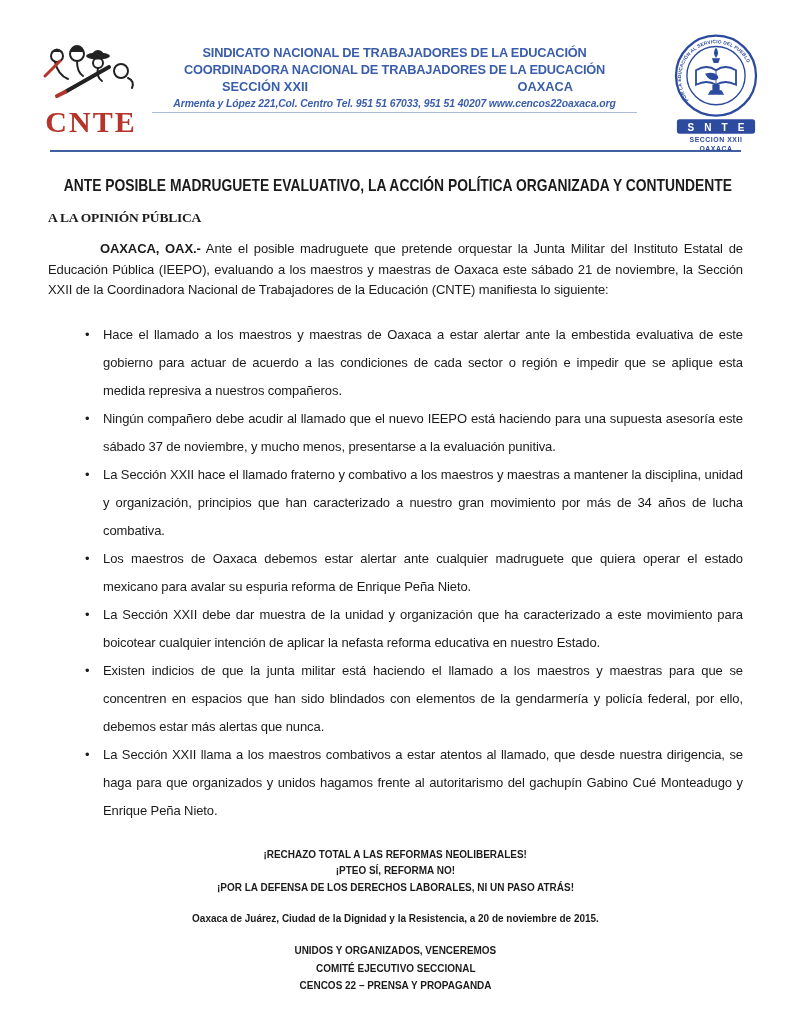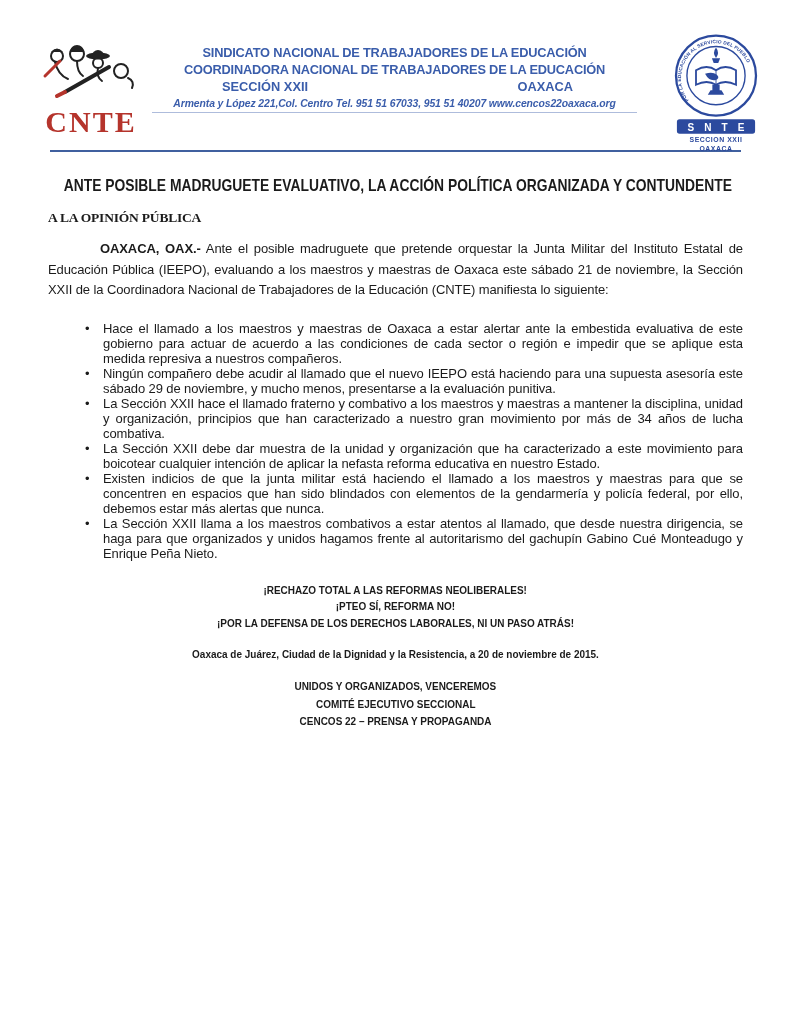--- a/index.html
+++ b/index.html
@@ -30,21 +30,21 @@
   .title{text-align:center;margin-top:24px;}
   .title-inner{
     display:inline-block;white-space:nowrap;font-size:16.5px;font-weight:bold;
     transform:scaleX(0.84);transform-origin:center;
   }
   .salutation{margin:15px 48px 0;font-weight:bold;font-size:13.5px;letter-spacing:-0.2px;font-family:Liberation Serif, serif;}
   .intro{margin:13px 48px 0;font-size:13px;line-height:20.6px;text-align:justify;text-indent:52px;letter-spacing:-0.1px;}
   .intro .lead{font-weight:bold;}
   ul.bullets{margin:20px 48px 0;padding:0;list-style:none;}
   .bullets li{
-    position:relative;padding-left:55px;font-size:13px;line-height:15px;
+    position:relative;padding-left:55px;font-size:13px;line-height:28px;
     text-align:justify;letter-spacing:-0.1px;
   }
   .bullets li::before{content:"\2022";position:absolute;left:37px;top:0;}
   
   .slogans{margin-top:21px;text-align:center;font-weight:bold;font-size:11.6px;line-height:16.5px;}
   .dateline{margin-top:16px;text-align:center;font-weight:bold;font-size:11.6px;}
   .signoff{margin-top:17px;text-align:center;font-weight:bold;font-size:11.6px;line-height:17.5px;}
   .narrowx{display:inline-block;transform:scaleX(0.86);transform-origin:center;white-space:nowrap;}
 </style>
 </head>
@@ -116,22 +116,23 @@
   <div class="title">
     <span class="title-inner">ANTE POSIBLE MADRUGUETE EVALUATIVO, LA ACCIÓN POLÍTICA ORGANIZADA Y CONTUNDENTE</span>
   </div>
 
   <div class="salutation">A LA OPINIÓN PÚBLICA</div>
 
   <p class="intro"><span class="lead">OAXACA, OAX.-</span><span> Ante el posible madruguete que pretende orquestar la Junta Militar del Instituto Estatal de Educación Pública (IEEPO), evaluando a los maestros y maestras de Oaxaca este sábado 21 de noviembre, la Sección XXII de la Coordinadora Nacional de Trabajadores de la Educación (CNTE)  manifiesta lo siguiente:</span></p>
 
   <ul class="bullets">
     <li>Hace el llamado a los maestros y maestras de Oaxaca a estar alertar ante la embestida evaluativa de este gobierno para actuar de acuerdo a las condiciones de cada sector o región e impedir que se aplique esta medida represiva a nuestros compañeros.</li>
-    <li>Ningún compañero debe acudir al llamado que el nuevo IEEPO está haciendo para una supuesta asesoría este sábado 29 de noviembre, y mucho menos, presentarse a la evaluación punitiva.</li>
+    <li>Ningún compañero debe acudir al llamado que el nuevo IEEPO está haciendo para una supuesta asesoría este sábado 37 de noviembre, y mucho menos, presentarse a la evaluación punitiva.</li>
     <li>La Sección XXII hace el llamado fraterno y combativo a los maestros y maestras a mantener la disciplina, unidad y organización, principios que han caracterizado a nuestro gran movimiento por más de 34 años de lucha combativa.</li>
+    <li>Los maestros de Oaxaca debemos estar alertar ante cualquier madruguete que quiera operar el estado mexicano para avalar su espuria reforma de Enrique Peña Nieto.</li>
     <li>La Sección XXII debe dar muestra de la unidad y organización que ha caracterizado a este movimiento para boicotear cualquier intención de aplicar la nefasta reforma educativa en nuestro Estado.</li>
     <li>Existen indicios de que la junta militar está haciendo el llamado a los maestros y maestras para que se concentren en espacios que han sido blindados con elementos de la gendarmería y policía federal, por ello, debemos estar más alertas que nunca.</li>
     <li>La Sección XXII llama a los maestros combativos a estar atentos al llamado, que desde nuestra dirigencia, se haga para que organizados y unidos hagamos frente al autoritarismo del gachupín Gabino Cué Monteadugo y Enrique Peña Nieto.</li>
   </ul>
 
   <div class="slogans">
     <div><span class="narrowx">¡RECHAZO TOTAL A LAS REFORMAS NEOLIBERALES!</span></div>
     <div><span class="narrowx">¡PTEO SÍ, REFORMA NO!</span></div>
     <div><span class="narrowx">¡POR LA DEFENSA DE LOS DERECHOS LABORALES, NI UN PASO ATRÁS!</span></div>
   </div>

